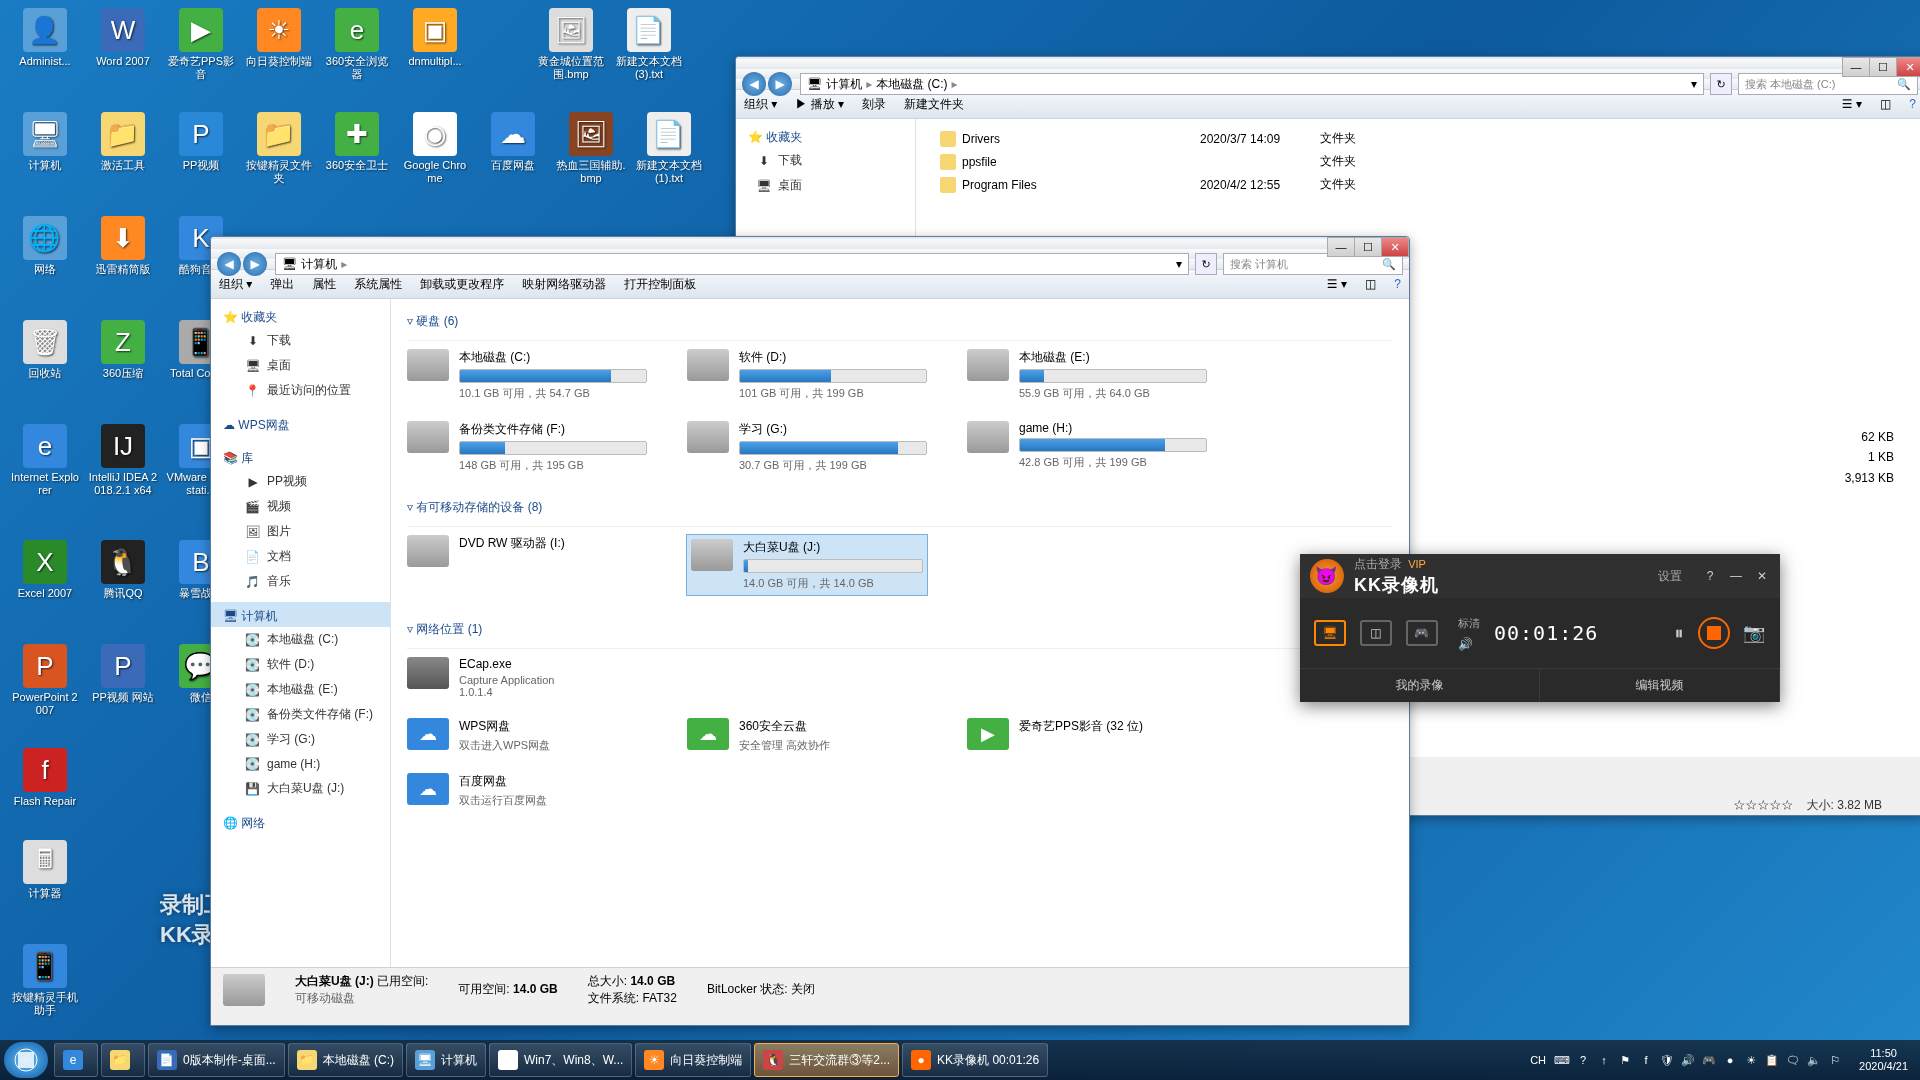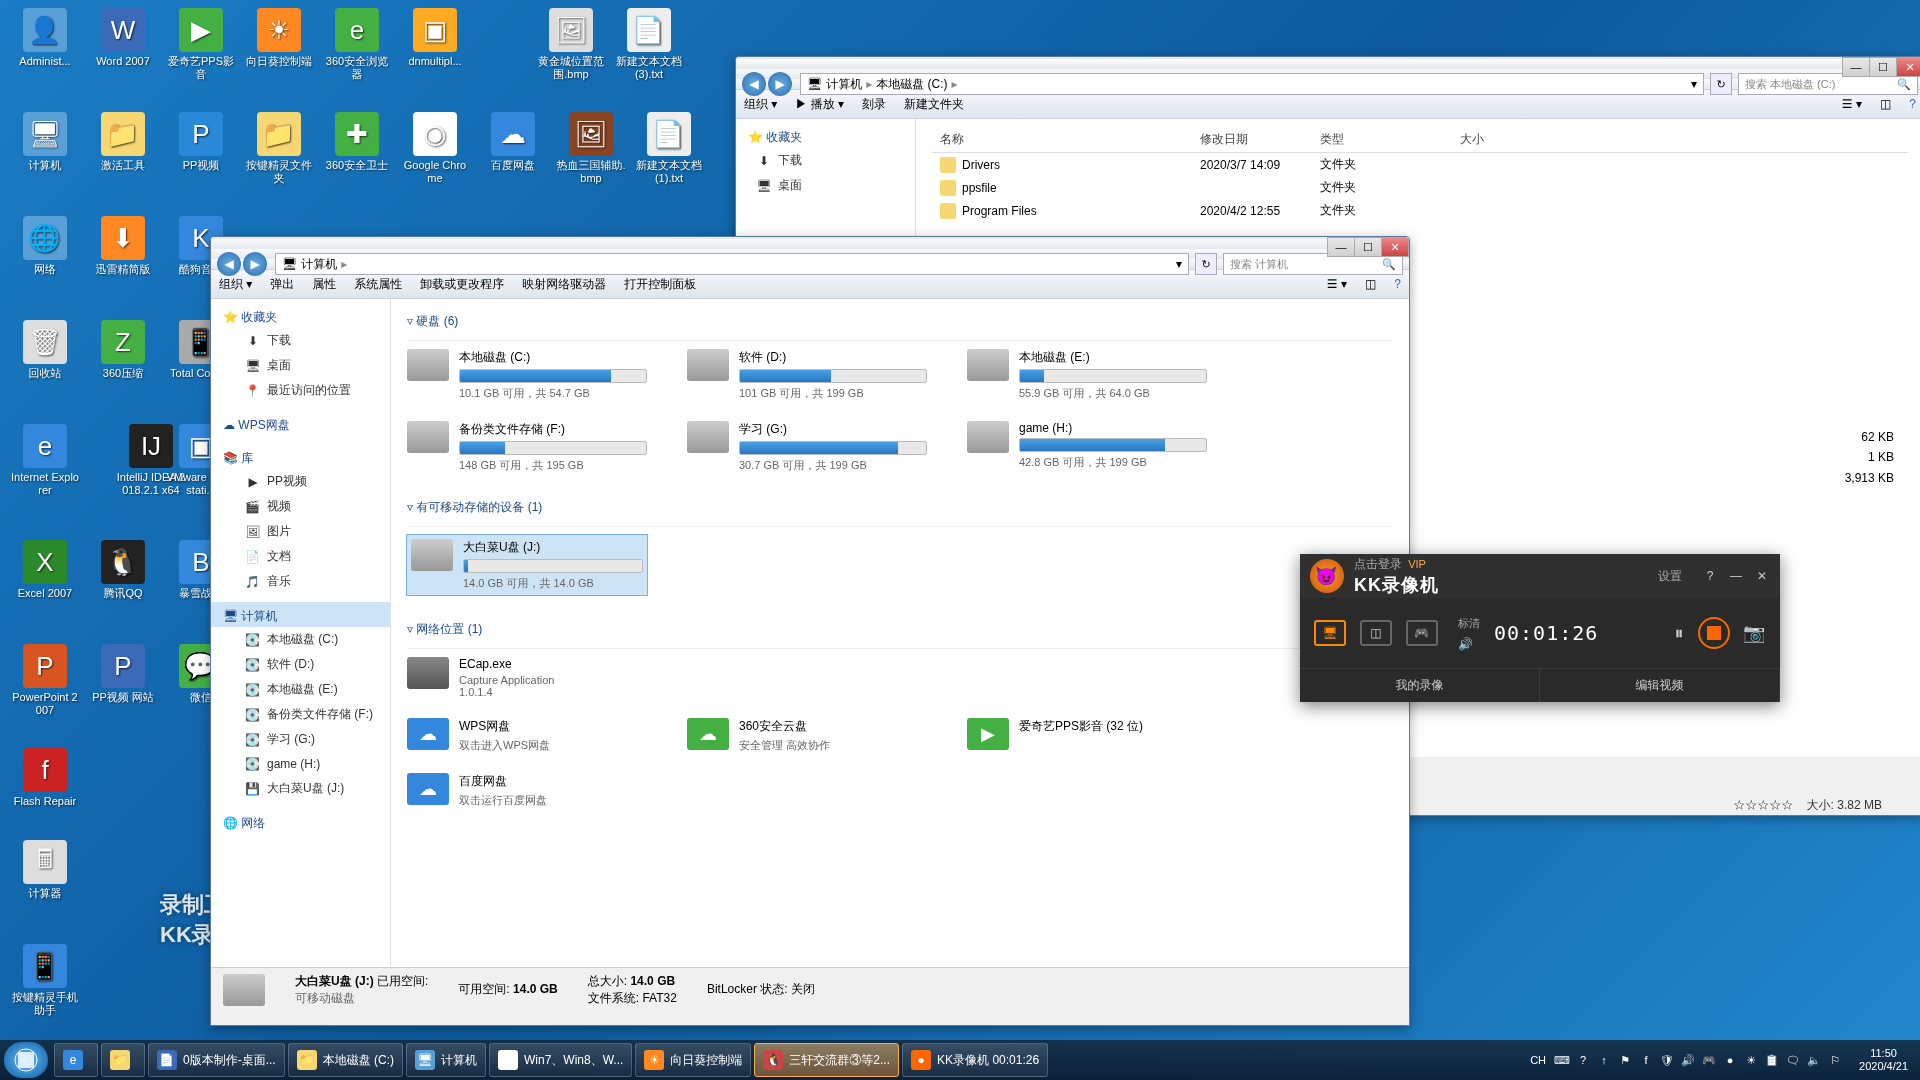--- a/index.html
+++ b/index.html
@@ -183,21 +183,21 @@
       <div class="lbl">360压缩</div>
     </div>
     <div class="di" style="left: 166px; top: 320px;">
       <div class="ico" style="background:#aaa">📱</div>
       <div class="lbl">Total Control</div>
     </div>
     <div class="di" style="left: 10px; top: 424px;">
       <div class="ico" style="background:#3388dd">e</div>
       <div class="lbl">Internet Explorer</div>
     </div>
-    <div class="di" style="left: 88px; top: 424px; margin-left: 28px;">
+    <div class="di" style="left: 88px; top: 424px;">
       <div class="ico" style="background:#222">IJ</div>
       <div class="lbl">IntelliJ IDEA 2018.2.1 x64</div>
     </div>
     <div class="di" style="left: 166px; top: 424px;">
       <div class="ico" style="background:#3388dd">▣</div>
       <div class="lbl">VMware Workstati...</div>
     </div>
     <div class="di" style="left: 10px; top: 540px;">
       <div class="ico" style="background:#2a8a2a">X</div>
       <div class="lbl">Excel 2007</div>
@@ -274,26 +274,20 @@
     <span style="color:#2a6ad0">?</span>
   </div>
   <div class="main">
     <div class="sidebar" id="wb-sb">
         <div class="grp">⭐ 收藏夹</div>
         <div class="sh"><span class="sico">⬇</span>下载</div>
         <div class="sh"><span class="sico">🖥</span>桌面</div>
       </div>
     <div class="content">
       <div class="filelist">
-        <div class="fh">
-          <span class="fcol-name">名称</span>
-          <span class="fcol-date">修改日期</span>
-          <span class="fcol-type">类型</span>
-          <span class="fcol-size">大小</span>
-        </div>
         <div id="wb-files">
             <div class="fr">
               <span class="fcol-name"><span class="fico"></span>Drivers</span>
               <span class="fcol-date">2020/3/7 14:09</span>
               <span class="fcol-type">文件夹</span>
               <span class="fcol-size"></span>
             </div>
             <div class="fr">
               <span class="fcol-name"><span class="fico"></span>ppsfile</span>
               <span class="fcol-date"></span>
@@ -435,22 +429,30 @@
     <div class="dico"></div>
             <div class="dinfo">
               <div class="dname">game (H:)</div>
     <div class="dbar">
                 <div class="dfill" style="width:78%"></div>
               </div>
     <div class="dsize">42.8 GB 可用，共 199 GB</div>
             </div>
           </div>
         </div>
-  <div class="cat">▿ 有可移动存储的设备 (1)</div>
+  <div class="cat">▿ 有可移动存储的设备 (8)</div>
   <div class="drives">
+          <div class="drive ">
+    <div class="dico"></div>
+            <div class="dinfo">
+              <div class="dname">DVD RW 驱动器 (I:)</div>
+
+    <div class="dsize"></div>
+            </div>
+          </div>
           <div class="drive sel">
     <div class="dico"></div>
             <div class="dinfo">
               <div class="dname">大白菜U盘 (J:)</div>
     <div class="dbar">
                 <div class="dfill" style="width:2%"></div>
               </div>
     <div class="dsize">14.0 GB 可用，共 14.0 GB</div>
             </div>
           </div>

